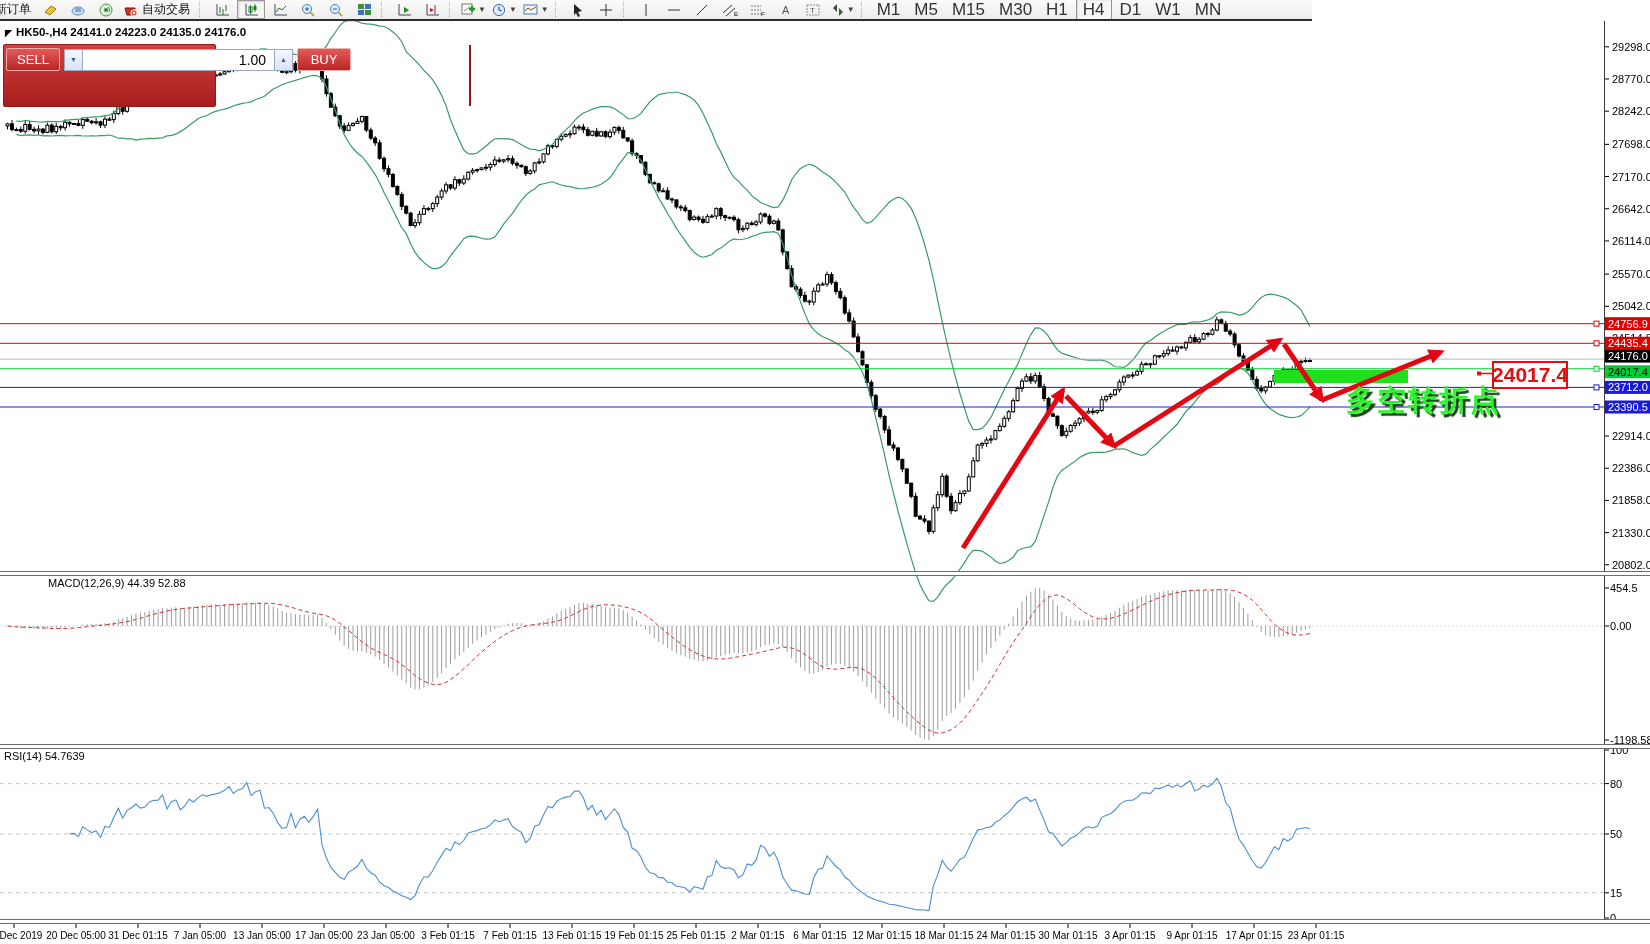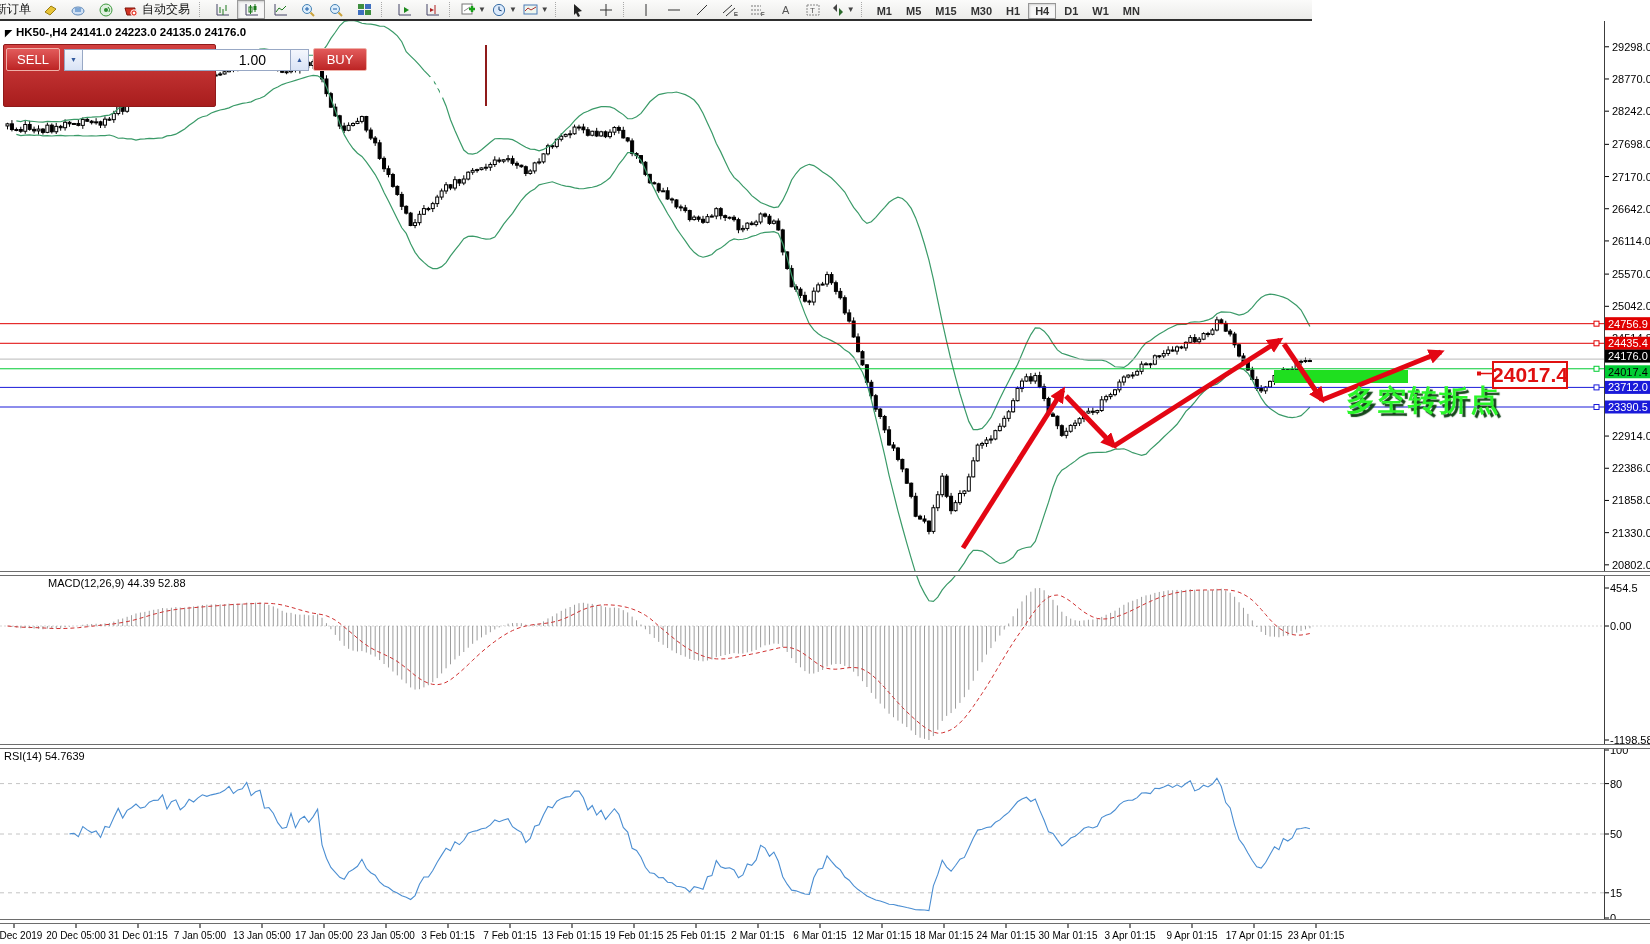--- a/index.html
+++ b/index.html
@@ -8,21 +8,21 @@
   
   .toolbar{position:absolute;left:0;top:0;width:1312px;height:19px;
     background:linear-gradient(#fbfbfa,#ececea);border-bottom:2px solid #2e2e2e;
     display:flex;align-items:center;white-space:nowrap;overflow:hidden;z-index:40;}
   .tbtn{height:17px;min-width:22px;display:inline-flex;align-items:center;justify-content:center;
     margin:0 1px;padding:0 2px;color:#222;font-size:12px;cursor:default;}
   .tbtn.active{border:1px solid #9a9a9a;background:#f6f6f6;box-shadow:inset 1px 1px 2px #cfcfcf;}
   .tsep{width:5px;height:15px;border-left:1px dotted #aaa;margin:0 3px;}
   .tlabel{font-size:12px;color:#111;margin:0 3px;}
   .caret{font-size:8px;color:#444;margin-left:2px;}
-  .tf{font-size:11px;color:#333;padding:1px 6px;margin:0 1px;font-weight:bold;}
+  .tf{font-size:17px;color:#333;padding:1px 6px;margin:0 1px;}
   .tf.active{border:1px solid #979797;background:#f7f7f7;box-shadow:inset 1px 1px 2px #d2d2d2;}
   .neworder{margin-left:-7px;}
   
   .chart-window{position:absolute;left:0;top:21px;width:1650px;height:923px;background:#fff;}
   #chart-canvas{position:absolute;left:0;top:-21px;width:1650px;height:944px;z-index:1;}
   svg text{font-family:"Liberation Sans",sans-serif;}
   .axis-vline{position:absolute;left:1604px;top:0;height:902px;width:0;border-left:1px solid #3c3c3c;z-index:2;}
   .pane-divider{position:absolute;left:0;width:1650px;height:3px;background:#fff;
     border-top:1px solid #6d6d6d;border-bottom:1px solid #6d6d6d;z-index:3;}
   .div1{top:550px;} .div2{top:723px;} .div3{top:898px;}
@@ -34,21 +34,21 @@
   .trade-panel{position:absolute;left:3px;top:23px;width:211px;height:61px;z-index:20;
     background:linear-gradient(#d24040,#a81d1d);border:1px solid #8f1a1a;border-radius:2px;
     display:flex;flex-direction:row;}
   .tp-row1{display:flex;align-items:center;height:25px;padding:2px 2px 0 2px;}
   .tp-btn{width:52px;height:21px;background:linear-gradient(#e25b5b,#bc2424);border:1px solid #efb0a8;
     border-radius:2px;color:#fff;font-size:13px;display:flex;align-items:center;justify-content:center;}
   .tp-vol{flex:1;display:flex;align-items:stretch;height:22px;margin:0 4px;}
   .tp-spin{width:17px;background:linear-gradient(#f4f7fd,#d9e3f5);border:1px solid #98a8c5;
     color:#335a9e;font-size:7px;display:flex;align-items:center;justify-content:center;}
   .tp-vol input{flex:1;border:1px solid #98a8c5;border-left:none;border-right:none;
-    font-size:14px;text-align:right;padding-right:24px;color:#000;outline:none;
+    font-size:14px;text-align:right;padding-right:8px;color:#000;outline:none;
     font-family:"Liberation Sans",sans-serif;}
   .tp-row2{flex:1;display:flex;gap:40px;}
   .tp-price{flex:1;display:flex;align-items:flex-end;justify-content:center;color:#fff;padding-bottom:2px;}
   .tp-price .main{font-size:19px;font-weight:bold;line-height:26px;}
   .tp-price .big{font-size:33px;font-weight:bold;line-height:30px;}
   .tp-mid{width:2px;background:#8f1a1a;}
   
   .price-box{position:absolute;left:1492px;top:340px;width:72px;height:24px;z-index:15;
     border:2px solid #e01010;background:#fff;color:#e01010;font-size:21px;font-weight:bold;
     display:flex;align-items:center;justify-content:center;letter-spacing:0;}

